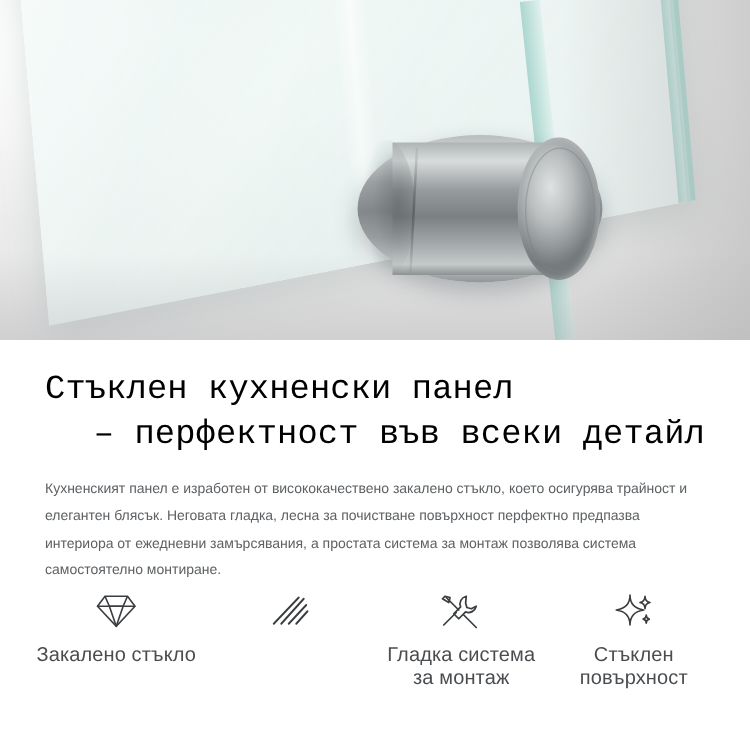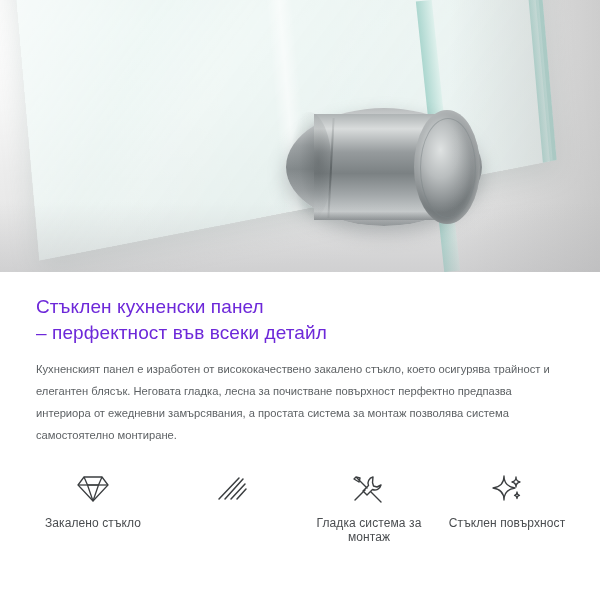--- a/index.html
+++ b/index.html
@@ -155,29 +155,29 @@
     position: absolute;
     left: 0;
     top: 272px;
     width: 600px;
     height: 328px;
     background: #ffffff;
     box-sizing: border-box;
     padding: 22px 36px 0 36px;
   }
   .headline {
-    font-family: Liberation Sans, sans-serif;
-    font-size: 19px;
+    font-family: Liberation Mono, monospace;
+    font-size: 27px;
     line-height: 1.35;
-    color: #6d28d9;
+    color: #000000;
     font-weight: 400;
     margin: 0 0 14px 0;
     letter-spacing: 0.1px;
   }
-  .headline .l2 { display: block; }
+  .headline .l2 { display: block; text-align: right; }
   .body-copy {
     font-family: "Liberation Sans", sans-serif;
     font-size: 11.2px;
     line-height: 1.95;
     color: #5d6164;
     margin: 0;
     max-width: 520px;
   }
 
   
@@ -197,21 +197,21 @@
   }
   .feature-icon {
     height: 38px;
     display: flex;
     align-items: center;
     justify-content: center;
     color: #3b3e40;
   }
   .feature-label {
     margin-top: 8px;
-    font-size: 12px;
+    font-size: 16px;
     color: #4a4d50;
     font-family: "Liberation Sans", sans-serif;
     letter-spacing: 0.1px;
   }
 </style>
 </head>
 <body>
 
 <div class="page">
 

